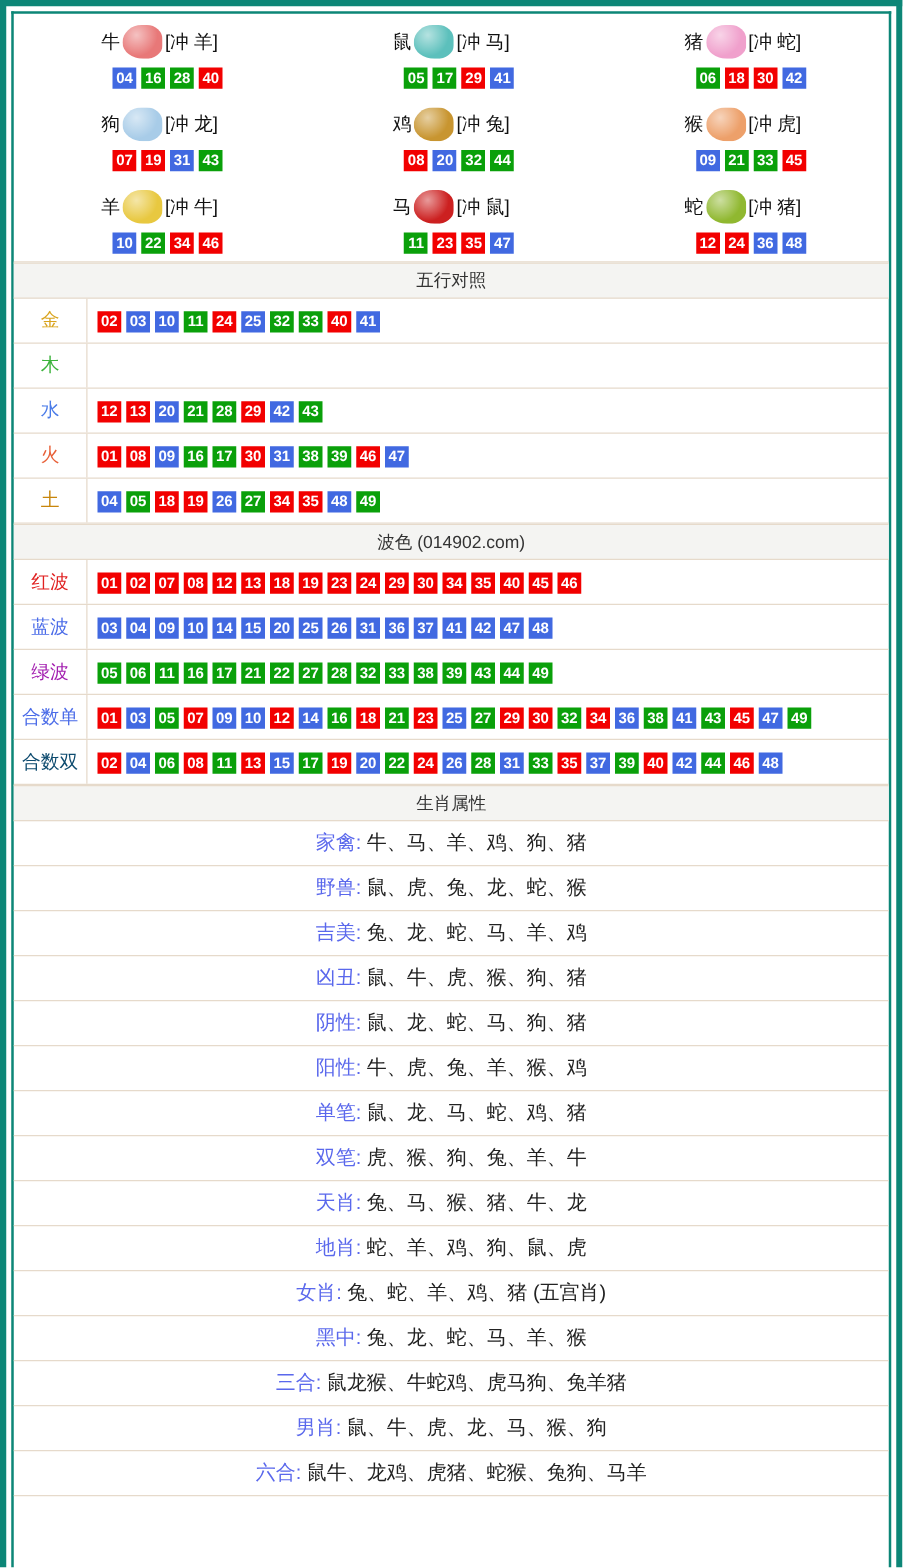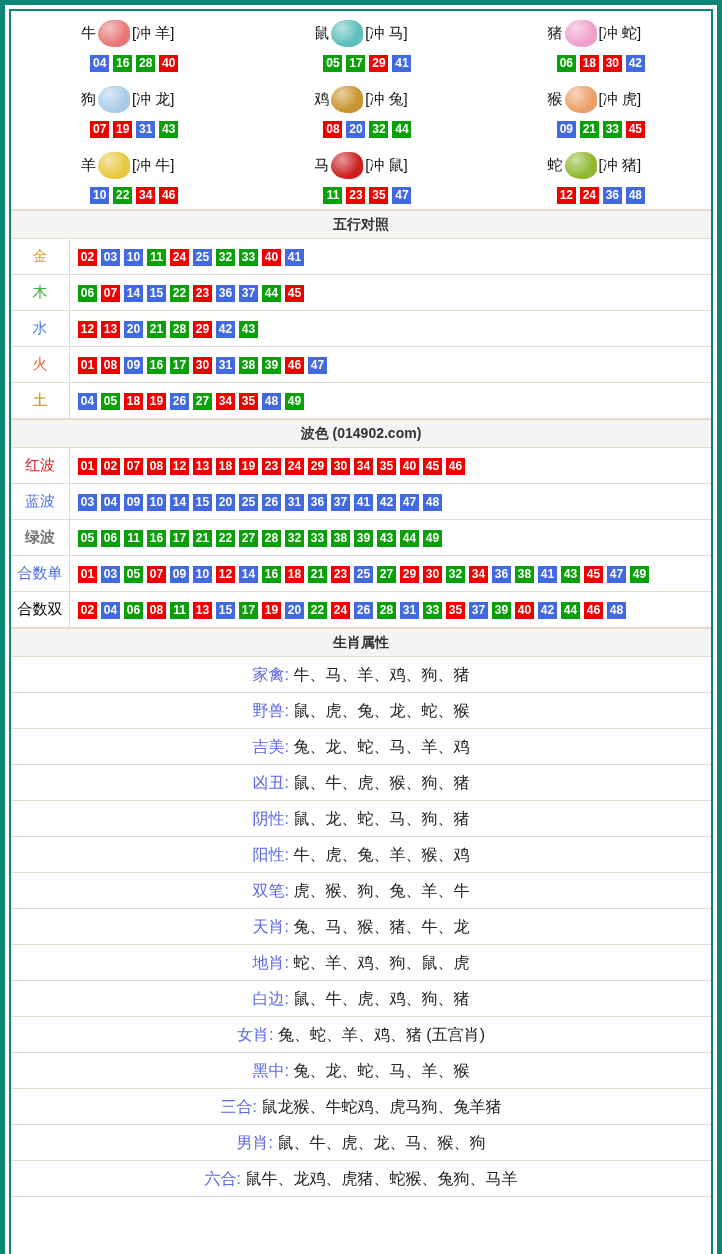--- a/index.html
+++ b/index.html
@@ -19,21 +19,21 @@
   
   .chip{display:inline-block;min-width:19px;height:17px;line-height:17px;text-align:center;
         color:#fff;font-size:12px;font-weight:bold;margin:0 2px;padding:0 1px;box-sizing:border-box;}
   .chip.red{background:#f20000;}
   .chip.blue{background:#4169e1;}
   .chip.green{background:#0aa00a;}
 
   
   .sec-header{height:27px;line-height:27px;text-align:center;background:#f4f4f2;
               border-top:1px solid #e6dacb;border-bottom:1px solid #e6dacb;
-              font-size:14px;color:#333;font-weight:bold;}
+              font-size:14px;color:#333;}
 
   
   .c-row{display:flex;align-items:center;height:35px;border-bottom:1px solid #e6dacb;}
   .c-label{width:58px;flex:0 0 auto;text-align:center;font-size:15px;
            border-right:1px solid #e6dacb;height:100%;display:flex;align-items:center;justify-content:center;}
   .c-nums{padding-left:6px;white-space:nowrap;}
 
   
   .t-row{height:35px;line-height:35px;text-align:center;border-bottom:1px solid #e6dacb;
          font-size:16px;color:#222;white-space:nowrap;}
@@ -119,21 +119,20 @@
         </div>
       </div>
     <div id="sections">
         <div class="sec-header">五行对照</div>
         <div class="c-row">
           <div class="c-label" style="color: rgb(217, 164, 30);">金</div>
           <div class="c-nums"><span class="chip red">02</span><span class="chip blue">03</span><span class="chip blue">10</span><span class="chip green">11</span><span class="chip red">24</span><span class="chip blue">25</span><span class="chip green">32</span><span class="chip green">33</span><span class="chip red">40</span><span class="chip blue">41</span></div>
         </div>
         <div class="c-row">
           <div class="c-label" style="color: rgb(60, 179, 60);">木</div>
-          <div class="c-nums"><span class="chip green">06</span><span class="chip red">07</span><span class="chip blue">14</span><span class="chip blue">15</span><span class="chip green">22</span><span class="chip red">23</span><span class="chip blue">36</span><span class="chip blue">37</span><span class="chip green">44</span><span class="chip red">45</span></div>
         </div>
         <div class="c-row">
           <div class="c-label" style="color: rgb(74, 123, 232);">水</div>
           <div class="c-nums"><span class="chip red">12</span><span class="chip red">13</span><span class="chip blue">20</span><span class="chip green">21</span><span class="chip green">28</span><span class="chip red">29</span><span class="chip blue">42</span><span class="chip green">43</span></div>
         </div>
         <div class="c-row">
           <div class="c-label" style="color: rgb(232, 96, 56);">火</div>
           <div class="c-nums"><span class="chip red">01</span><span class="chip red">08</span><span class="chip blue">09</span><span class="chip green">16</span><span class="chip green">17</span><span class="chip red">30</span><span class="chip blue">31</span><span class="chip green">38</span><span class="chip green">39</span><span class="chip red">46</span><span class="chip blue">47</span></div>
         </div>
         <div class="c-row">
@@ -143,42 +142,42 @@
         <div class="sec-header">波色 (014902.com)</div>
         <div class="c-row">
           <div class="c-label" style="color: rgb(224, 32, 32); text-align: center;">红波</div>
           <div class="c-nums"><span class="chip red">01</span><span class="chip red">02</span><span class="chip red">07</span><span class="chip red">08</span><span class="chip red">12</span><span class="chip red">13</span><span class="chip red">18</span><span class="chip red">19</span><span class="chip red">23</span><span class="chip red">24</span><span class="chip red">29</span><span class="chip red">30</span><span class="chip red">34</span><span class="chip red">35</span><span class="chip red">40</span><span class="chip red">45</span><span class="chip red">46</span></div>
         </div>
         <div class="c-row">
           <div class="c-label" style="color: rgb(74, 107, 232);">蓝波</div>
           <div class="c-nums"><span class="chip blue">03</span><span class="chip blue">04</span><span class="chip blue">09</span><span class="chip blue">10</span><span class="chip blue">14</span><span class="chip blue">15</span><span class="chip blue">20</span><span class="chip blue">25</span><span class="chip blue">26</span><span class="chip blue">31</span><span class="chip blue">36</span><span class="chip blue">37</span><span class="chip blue">41</span><span class="chip blue">42</span><span class="chip blue">47</span><span class="chip blue">48</span></div>
         </div>
         <div class="c-row">
-          <div class="c-label" style="color: #737373; font-weight: bold;">绿波</div>
+          <div class="c-label" style="color: #a21caf;">绿波</div>
           <div class="c-nums"><span class="chip green">05</span><span class="chip green">06</span><span class="chip green">11</span><span class="chip green">16</span><span class="chip green">17</span><span class="chip green">21</span><span class="chip green">22</span><span class="chip green">27</span><span class="chip green">28</span><span class="chip green">32</span><span class="chip green">33</span><span class="chip green">38</span><span class="chip green">39</span><span class="chip green">43</span><span class="chip green">44</span><span class="chip green">49</span></div>
         </div>
         <div class="c-row">
           <div class="c-label" style="color: rgb(74, 107, 232);">合数单</div>
           <div class="c-nums"><span class="chip red">01</span><span class="chip blue">03</span><span class="chip green">05</span><span class="chip red">07</span><span class="chip blue">09</span><span class="chip blue">10</span><span class="chip red">12</span><span class="chip blue">14</span><span class="chip green">16</span><span class="chip red">18</span><span class="chip green">21</span><span class="chip red">23</span><span class="chip blue">25</span><span class="chip green">27</span><span class="chip red">29</span><span class="chip red">30</span><span class="chip green">32</span><span class="chip red">34</span><span class="chip blue">36</span><span class="chip green">38</span><span class="chip blue">41</span><span class="chip green">43</span><span class="chip red">45</span><span class="chip blue">47</span><span class="chip green">49</span></div>
         </div>
         <div class="c-row">
-          <div class="c-label" style="color: #000000;">合数双</div>
+          <div class="c-label" style="color: #0c4a6e;">合数双</div>
           <div class="c-nums"><span class="chip red">02</span><span class="chip blue">04</span><span class="chip green">06</span><span class="chip red">08</span><span class="chip green">11</span><span class="chip red">13</span><span class="chip blue">15</span><span class="chip green">17</span><span class="chip red">19</span><span class="chip blue">20</span><span class="chip green">22</span><span class="chip red">24</span><span class="chip blue">26</span><span class="chip green">28</span><span class="chip blue">31</span><span class="chip green">33</span><span class="chip red">35</span><span class="chip blue">37</span><span class="chip green">39</span><span class="chip red">40</span><span class="chip blue">42</span><span class="chip green">44</span><span class="chip red">46</span><span class="chip blue">48</span></div>
         </div>
         <div class="sec-header">生肖属性</div>
         <div class="t-row"><span class="t-label">家禽: </span><span class="t-value">牛、马、羊、鸡、狗、猪</span></div>
         <div class="t-row"><span class="t-label">野兽: </span><span class="t-value">鼠、虎、兔、龙、蛇、猴</span></div>
         <div class="t-row"><span class="t-label">吉美: </span><span class="t-value">兔、龙、蛇、马、羊、鸡</span></div>
         <div class="t-row"><span class="t-label">凶丑: </span><span class="t-value">鼠、牛、虎、猴、狗、猪</span></div>
         <div class="t-row"><span class="t-label">阴性: </span><span class="t-value">鼠、龙、蛇、马、狗、猪</span></div>
         <div class="t-row"><span class="t-label">阳性: </span><span class="t-value">牛、虎、兔、羊、猴、鸡</span></div>
+        <div class="t-row"><span class="t-label">单笔: </span><span class="t-value">鼠、龙、马、蛇、鸡、猪</span></div>
         <div class="t-row"><span class="t-label">双笔: </span><span class="t-value">虎、猴、狗、兔、羊、牛</span></div>
         <div class="t-row"><span class="t-label">天肖: </span><span class="t-value">兔、马、猴、猪、牛、龙</span></div>
         <div class="t-row"><span class="t-label">地肖: </span><span class="t-value">蛇、羊、鸡、狗、鼠、虎</span></div>
-        <div class="t-row"><span class="t-label">白边: </span><span class="t-value">鼠、牛、虎、鸡、狗、猪</span></div>
         <div class="t-row"><span class="t-label">女肖: </span><span class="t-value">兔、蛇、羊、鸡、猪 (五宫肖)</span></div>
         <div class="t-row"><span class="t-label">黑中: </span><span class="t-value">兔、龙、蛇、马、羊、猴</span></div>
         <div class="t-row"><span class="t-label">三合: </span><span class="t-value">鼠龙猴、牛蛇鸡、虎马狗、兔羊猪</span></div>
         <div class="t-row"><span class="t-label">男肖: </span><span class="t-value">鼠、牛、虎、龙、马、猴、狗</span></div>
         <div class="t-row"><span class="t-label">六合: </span><span class="t-value">鼠牛、龙鸡、虎猪、蛇猴、兔狗、马羊</span></div>
       </div>
   </div>
 </div>
 
 </body></html>

